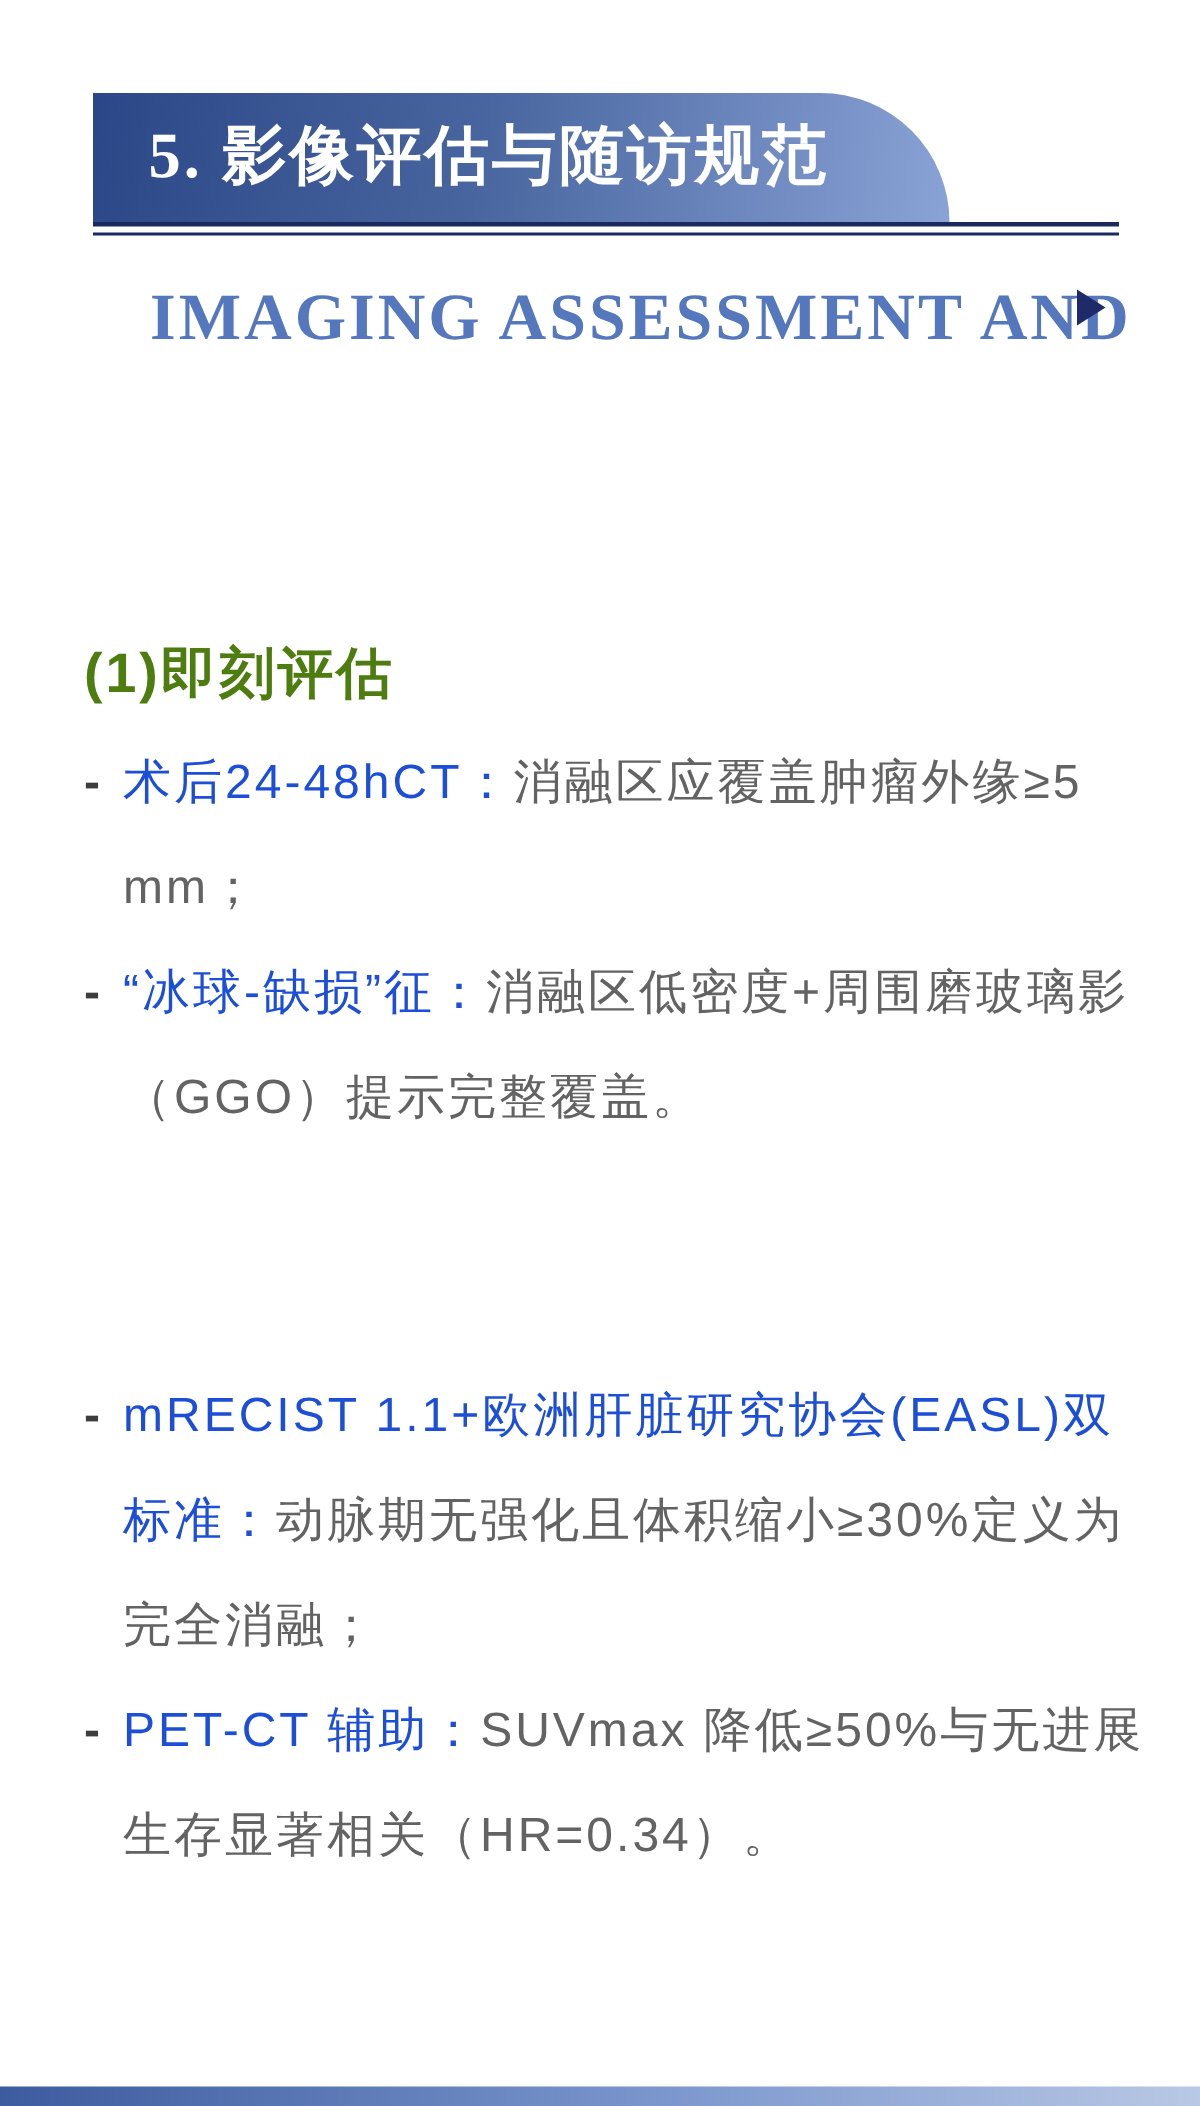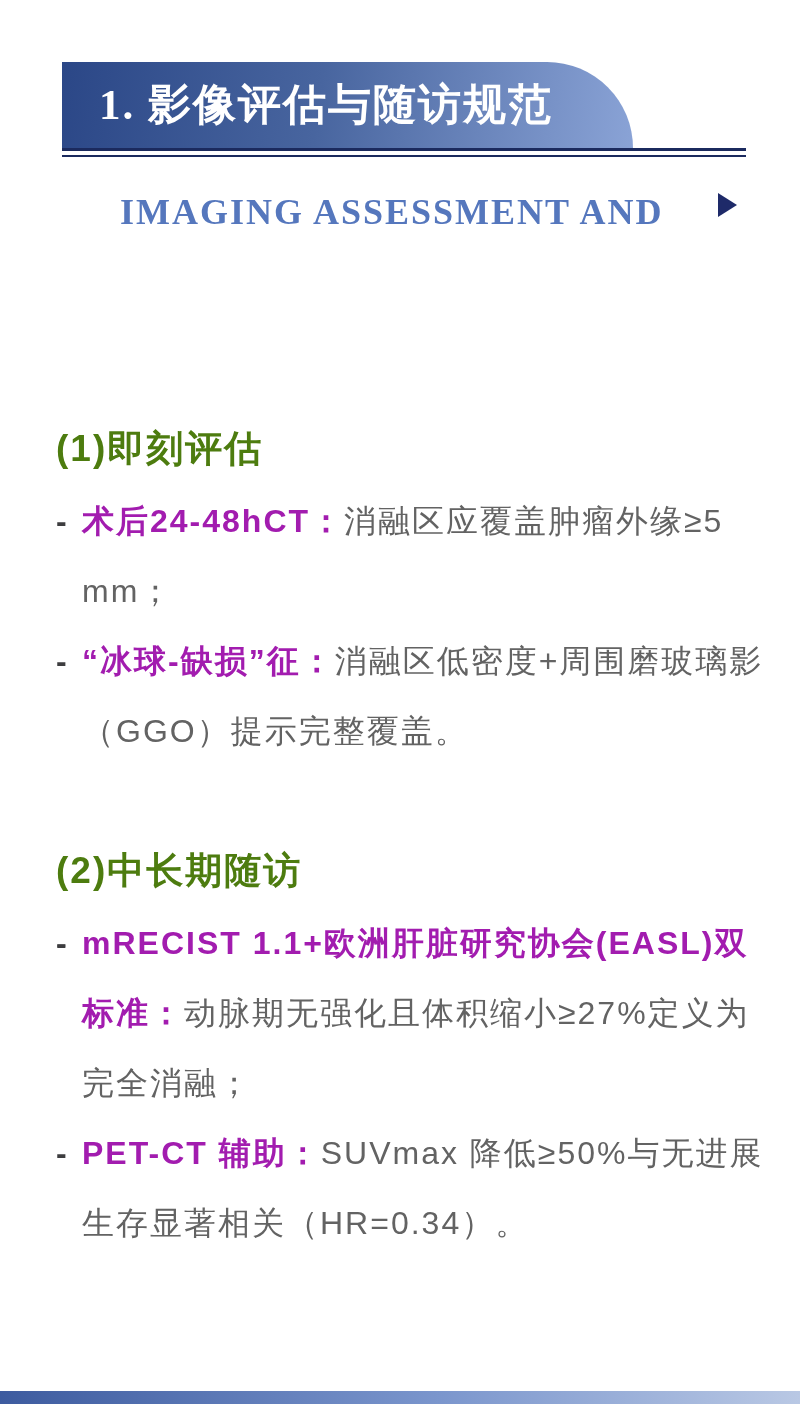--- a/index.html
+++ b/index.html
@@ -37,24 +37,24 @@
     position: absolute;
     left: 62px; top: 148px;
     width: 684px; height: 9px;
     border-top: 3px solid #1b2a5e;
     border-bottom: 2px solid #1b2a5e;
   }
 
   
   .subtitle {
     position: absolute;
-    left: 120px; top: 186px;
+    left: 100px; top: 186px;
     font-family: "Liberation Serif", "DejaVu Serif", serif;
     font-weight: 700;
-    font-size: 36px;
+    font-size: 44px;
     line-height: 52px;
     letter-spacing: 2px;
     color: #5577bd;
     white-space: nowrap;
   }
 
   
   .triangle-icon {
     position: absolute;
     left: 718px; top: 193px;
@@ -90,38 +90,38 @@
   .list-1 { top: 486px; }
   .list-2 { top: 908px; }
 
   .bullet-item { position: relative; padding-left: 26px; }
   .dash {
     position: absolute;
     left: 0; top: 0;
     color: #636363;
   }
   .dash.b { color: #3d3d3f; font-weight: 700; }
-  .seg-bold { font-weight: 700; color: #a21caf; }
+  .seg-bold { font-weight: 400; color: #1d4ed8; }
   .seg-text { font-weight: 400; color: #636363; }
 
   
   .footer-bar {
     position: absolute;
     left: 0; bottom: 0;
     width: 800px; height: 13px;
     background: linear-gradient(90deg, #3d5b9f 0%, #7b96cd 55%, #b9c8e4 100%);
   }
 </style>
 </head>
 <body>
 
 <div class="page">
 
   <div class="banner">
-    <div class="banner-title">1. 影像评估与随访规范</div>
+    <div class="banner-title">5. 影像评估与随访规范</div>
   </div>
 
   <div class="double-rule"></div>
 
   <div class="subtitle">
     <div>IMAGING ASSESSMENT AND</div>
   </div>
 
   <div class="triangle-icon"></div>
 
@@ -129,28 +129,27 @@
 
   <div class="bullet-list list-1">
     <div class="bullet-item">
       <span class="dash b">-</span><span class="seg-bold">术后24-48hCT：</span><span class="seg-text">消融区应覆盖肿瘤外缘≥5 mm；</span>
     </div>
     <div class="bullet-item">
       <span class="dash b">-</span><span class="seg-bold">“冰球-缺损”征：</span><span class="seg-text">消融区低密度+周围磨玻璃影（GGO）提示完整覆盖。</span>
     </div>
   </div>
 
-  <div class="section-heading heading-2">(2)中长期随访</div>
 
   <div class="bullet-list list-2">
     <div class="bullet-item">
       <span class="dash">-</span>
     </div>
     <div class="bullet-item">
-      <span class="dash b">-</span><span class="seg-bold">mRECIST 1.1+欧洲肝脏研究协会(EASL)双标准：</span><span class="seg-text">动脉期无强化且体积缩小≥27%定义为完全消融；</span>
+      <span class="dash b">-</span><span class="seg-bold">mRECIST 1.1+欧洲肝脏研究协会(EASL)双标准：</span><span class="seg-text">动脉期无强化且体积缩小≥30%定义为完全消融；</span>
     </div>
     <div class="bullet-item">
       <span class="dash b">-</span><span class="seg-bold">PET-CT 辅助：</span><span class="seg-text">SUVmax 降低≥50%与无进展生存显著相关（HR=0.34）。</span>
     </div>
   </div>
 
   <div class="footer-bar"></div>
 
 </div>
 

